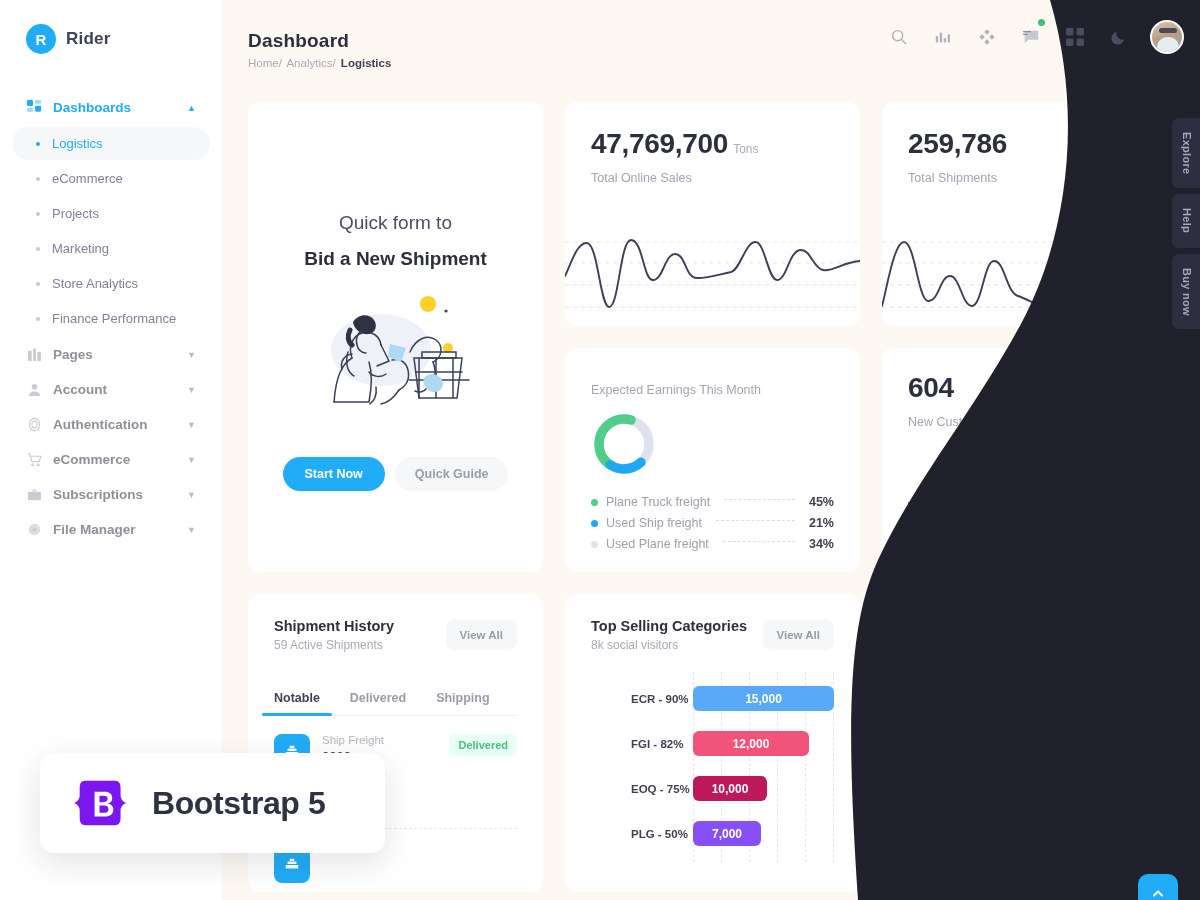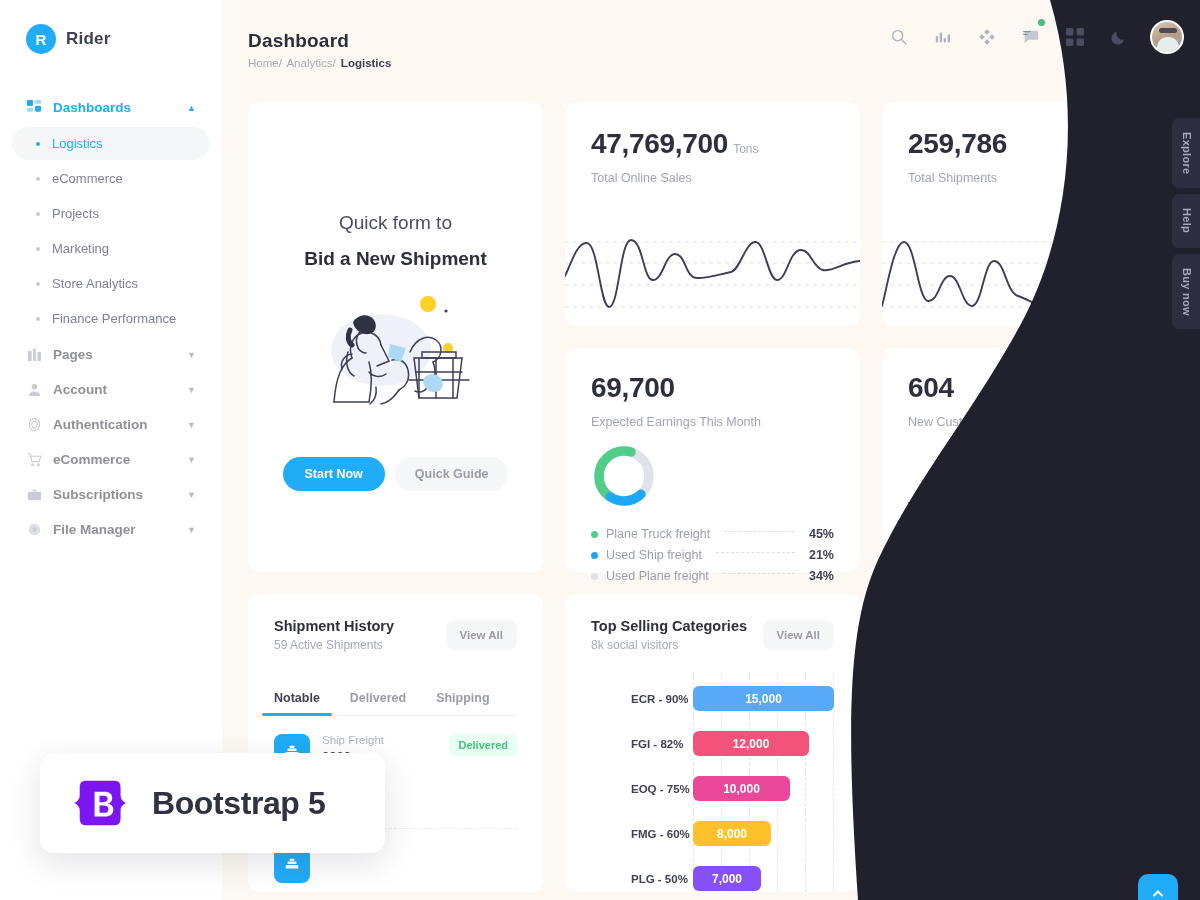--- a/index.html
+++ b/index.html
@@ -415,21 +415,20 @@
             <line x1="0" y1="14" x2="295" y2="14"></line>
               <line x1="0" y1="35" x2="295" y2="35"></line>
             <line x1="0" y1="57" x2="295" y2="57"></line>
               <line x1="0" y1="79" x2="295" y2="79"></line>
           </g>
           <path d="M0 78 C5 60,12 14,22 14 C33 14,36 72,46 73 C57 74,58 48,68 48 C78 48,80 78,90 78 C100 78,102 33,112 33 C123 33,124 64,136 68 C148 72,155 79,168 79 C180 79,186 57,196 48 C206 40,212 42,222 43 C232 44,236 50,248 50 C258 50,264 38,274 33 C282 29,288 33,295 36" fill="none" stroke="#3c3f58" stroke-width="1.9" stroke-linecap="round" stroke-linejoin="round"></path>
         </svg>
       </div>
 
       <div class="card earn">
-        <div class="stat-num">69,700</div>
         <div class="stat-sub">Expected Earnings This Month</div>
         <svg width="66" height="66" viewBox="0 0 42 42" style="margin-top:14px">
           <circle cx="21" cy="21" r="15.9" fill="none" stroke="#dfe2ea" stroke-width="6"></circle>
           <circle cx="21" cy="21" r="15.9" fill="none" stroke="#50cd89" stroke-width="6" stroke-dasharray="45 55" stroke-dashoffset="-34" stroke-linecap="round"></circle>
           <circle cx="21" cy="21" r="15.9" fill="none" stroke="#1ea7f3" stroke-width="6" stroke-dasharray="21 79" stroke-dashoffset="-13" stroke-linecap="round"></circle>
         </svg>
         <div class="legend">
           <div class="lg-row">
             <span class="lg-dot" style="background:#50cd89"></span>
             <span class="lg-lbl">Plane Truck freight</span>
@@ -526,25 +525,21 @@
           <div class="bar-row">
             <div class="bar-lbl">ECR - 90%</div>
             <div class="bar" style="width:145px;background:#58a9f8">15,000</div>
           </div>
           <div class="bar-row">
             <div class="bar-lbl">FGI - 82%</div>
             <div class="bar" style="width:116px;background:#f1537a">12,000</div>
           </div>
           <div class="bar-row">
             <div class="bar-lbl">EOQ - 75%</div>
-            <div class="bar" style="width:97px;background:#ec4899">10,000</div>
-          </div>
-          <div class="bar-row">
-            <div class="bar-lbl">FMG - 60%</div>
-            <div class="bar" style="width:78px;background:#fcc12b">8,000</div>
+            <div class="bar" style="width:74px;background:#be185d">10,000</div>
           </div>
           <div class="bar-row">
             <div class="bar-lbl">PLG - 50%</div>
             <div class="bar" style="width:68px;background:#8750f7">7,000</div>
           </div>
         </div>
       </div>
 
       <div class="card dark ctry">
         <div class="card-head">

